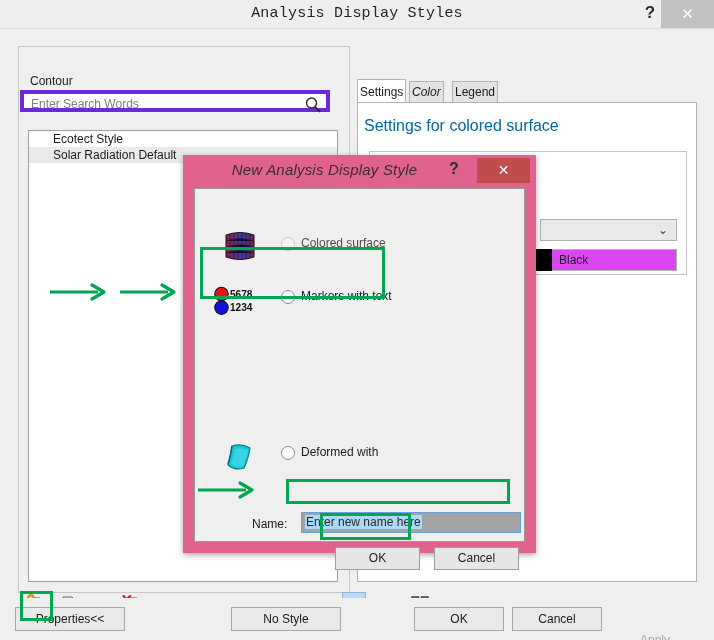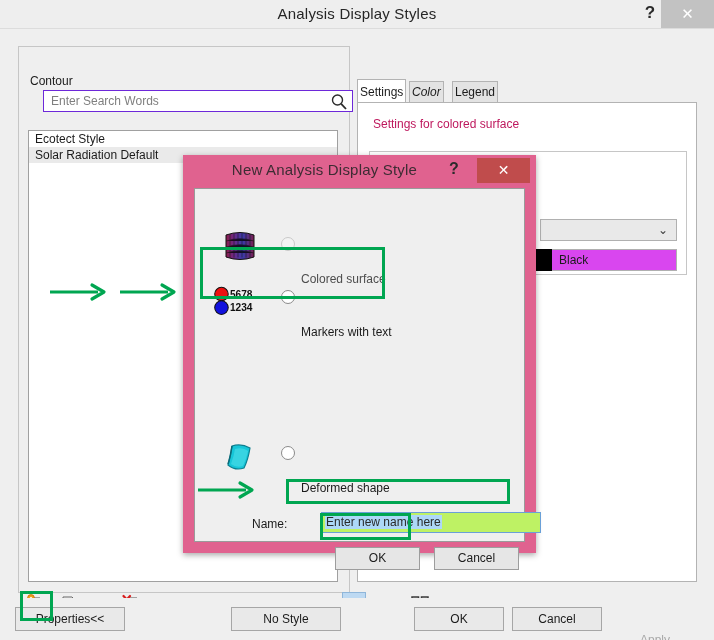--- a/index.html
+++ b/index.html
@@ -8,21 +8,21 @@
     background:#ececec;
     font-family:"Liberation Sans","DejaVu Sans",sans-serif;
     font-size:12px;color:#1b1b1b;
     position:relative;
   }
   
   #window{position:absolute;inset:0;background:#eeeeee;}
   #titlebar{height:28px;position:relative;background:#eeeeee;}
   #titlebar .title{
     position:absolute;left:0;right:0;top:5px;text-align:center;
-    font-size:15px;color:#262626;letter-spacing:.2px;
+    font-size:15px;color:#262626;letter-spacing:.2px;font-family:Liberation Mono, monospace;
   }
   #titlebar .help{
     position:absolute;right:53px;top:3px;width:22px;height:22px;
     font-size:17px;font-weight:bold;color:#2a2a2a;text-align:center;line-height:20px;
     cursor:default;
   }
   #titlebar .close{
     position:absolute;right:0px;top:0px;width:53px;height:28px;
     background:#c2c2c2;color:#ffffff;font-size:15px;text-align:center;line-height:28px;
   }
@@ -32,31 +32,31 @@
   
   #stylesGroup{
     position:absolute;left:18px;top:17px;width:330px;height:545px;
     border:1px solid #c6c6c6;background:transparent;
   }
   #stylesLegend{
     position:absolute;left:26px;top:45px;background:#efefef;padding:0 4px;
     font-size:12px;color:#1b1b1b;
   }
   #searchBox{
-    position:absolute;left:43px;top:61px;width:310px;height:22px;
-    background:#ffffff;border:1px solid #6d28d9;box-sizing:border-box;
+    position:absolute;left:20px;top:61px;width:310px;height:22px;
+    background:#ffffff;border:4px solid #6d28d9;box-sizing:border-box;
   }
   #searchBox .ph{position:absolute;left:7px;top:3px;color:#7f7f7f;font-size:12px;}
   #searchIcon{position:absolute;right:4px;top:2px;width:18px;height:18px;}
 
   #listBox{
     position:absolute;left:28px;top:101px;width:310px;height:452px;
     background:#ffffff;border:1px solid #a0a0a0;box-sizing:border-box;overflow:hidden;
   }
-  .listRow{height:16px;line-height:16px;padding-left:6px;font-size:12px;color:#1b1b1b;}
+  .listRow{height:16px;line-height:16px;padding-left:24px;font-size:12px;color:#1b1b1b;}
   .listRow.sel{background:#eaeaea;}
 
   
   #iconStrip{position:absolute;left:22px;top:563px;width:320px;height:28px;}
   .docIcon{position:absolute;width:22px;height:24px;}
   #viewButtons{position:absolute;right:0px;top:0px;height:26px;}
   .vbtn{position:absolute;width:24px;height:24px;}
   #vbtn-list{left:0;background:#bdd9f2;border:1px solid #8fb6da;box-sizing:border-box;}
   #vbtn-small{left:34px;}
   #vbtn-large{left:66px;}
@@ -76,21 +76,21 @@
   .tab{
     position:absolute;top:0;height:22px;line-height:21px;padding:0 2px;
     border:1px solid #b3b3b3;box-sizing:border-box;font-size:12px;color:#1b1b1b;
     background:#e3e3e3;
   }
   .tab.active{background:#ffffff;border-bottom-color:#ffffff;top:-2px;height:24px;line-height:24px;}
   #rightPanel{
     position:absolute;left:357px;top:73px;width:340px;height:480px;
     background:#ffffff;border:1px solid #b3b3b3;box-sizing:border-box;
   }
-  #rpTitle{position:absolute;left:15px;top:14px;font-size:12px;color:#be185d;}
+  #rpTitle{position:absolute;left:6px;top:14px;font-size:16px;color:#0369a1;}
   #contourGroup{
     position:absolute;left:11px;top:48px;width:318px;height:124px;
     border:1px solid #c6c6c6;box-sizing:border-box;
   }
   #contourLegend{position:absolute;left:16px;top:44px;background:#ffffff;padding:0 4px;font-size:12px;}
   #combo{
     position:absolute;left:540px;top:190px;width:137px;height:22px;
     background:#e9e9e9;border:1px solid #b0b0b0;box-sizing:border-box;
   }
   #combo .chev{position:absolute;right:8px;top:3px;font-size:12px;color:#404040;}
@@ -104,49 +104,49 @@
   
   #dialog{
     position:absolute;left:183px;top:126px;width:353px;height:398px;
     background:#e0628f;box-shadow:0 2px 6px rgba(0,0,0,.35);
   }
   #dlgTitle{
     position:absolute;left:0;top:0;width:353px;height:33px;
   }
   #dlgTitle .t{
     position:absolute;left:0;right:0;top:6px;text-align:center;
-    font-size:15px;color:#3d2c33;letter-spacing:.2px;padding-right:70px;
+    font-size:15px;color:#3d2c33;letter-spacing:.2px;padding-right:70px;font-style:italic;
   }
   #dlgTitle .help{
     position:absolute;right:72px;top:3px;width:20px;height:22px;
     font-size:16px;font-weight:bold;color:#2b2b2b;text-align:center;line-height:22px;
   }
   #dlgTitle .close{
     position:absolute;right:6px;top:3px;width:53px;height:25px;background:#c04c4c;
     color:#ffffff;font-size:14px;text-align:center;line-height:25px;
   }
   #dlgBody{
     position:absolute;left:11px;top:33px;width:331px;height:354px;
     background:#efefef;border:1px solid #9a9a9a;box-sizing:border-box;
   }
   .optRow{position:absolute;left:0;width:331px;height:52px;}
   .optIcon{position:absolute;left:23px;top:4px;width:44px;height:44px;}
   .optRadio{
     position:absolute;left:86px;top:16px;width:14px;height:14px;border-radius:50%;
     border:1px solid #8a8a8a;background:#ffffff;box-sizing:border-box;
   }
   .optRadio.dis{border-color:#c9c9c9;background:#f3f3f3;}
-  .optLabel{position:absolute;left:106px;top:15px;font-size:12px;color:#1b1b1b;margin-top:36px;}
+  .optLabel{position:absolute;left:106px;top:15px;font-size:12px;color:#1b1b1b;}
   .optLabel.dis{color:#4d4d4d;}
 
   #nameRow{position:absolute;left:0;top:322px;width:331px;height:26px;}
   #nameLabel{position:absolute;left:57px;top:6px;font-size:12px;color:#1b1b1b;}
   #nameInput{
     position:absolute;left:106px;top:1px;width:220px;height:21px;
-    background:#bef264;border:1px solid #6aa0d8;box-sizing:border-box;margin-left:20px;
+    background:#a3a3a3;border:1px solid #6aa0d8;box-sizing:border-box;
   }
   #nameInput .val{
     position:absolute;left:3px;top:2px;background:#add8f7;color:#2a2a2a;
     font-size:12px;padding:0 1px;
   }
   .dlgBtn{
     position:absolute;top:1px;width:85px;height:23px;background:#e6e6e6;
     border:1px solid #9d9d9d;box-sizing:border-box;font-size:12px;color:#1b1b1b;
     text-align:center;line-height:21px;
   }
@@ -318,21 +318,21 @@
 
 
 
         <div class="optRow" style="top:241px;">
           <svg class="optIcon" viewBox="0 0 44 44">
             <path d="M14 12 q9 -3 18 2 q-2 12 -6 20 q-9 3 -16 -3 q3 -10 4 -19 z" fill="#17c6d8" stroke="#0c7f90" stroke-width="1.2"></path>
             <path d="M17 15 q8 -2 13 2 q-2 9 -5 15 q-7 2 -12 -2 q3 -8 4 -15 z" fill="#49dbe8" opacity=".65"></path>
             <path d="M14 12 q-2 12 -4 18" stroke="#0a6a78" stroke-width="1.5" fill="none"></path>
           </svg>
           <div class="optRadio"></div>
-          <div class="optLabel">Deformed shape</div>
+          <div class="optLabel">Deformed with</div>
         </div>
 
         <div id="nameRow">
           <div id="nameLabel">Name:</div>
           <div id="nameInput">
             <div class="val">Enter new name here</div>
           </div>
         </div>
 
         <div id="dlgBtnRow">

